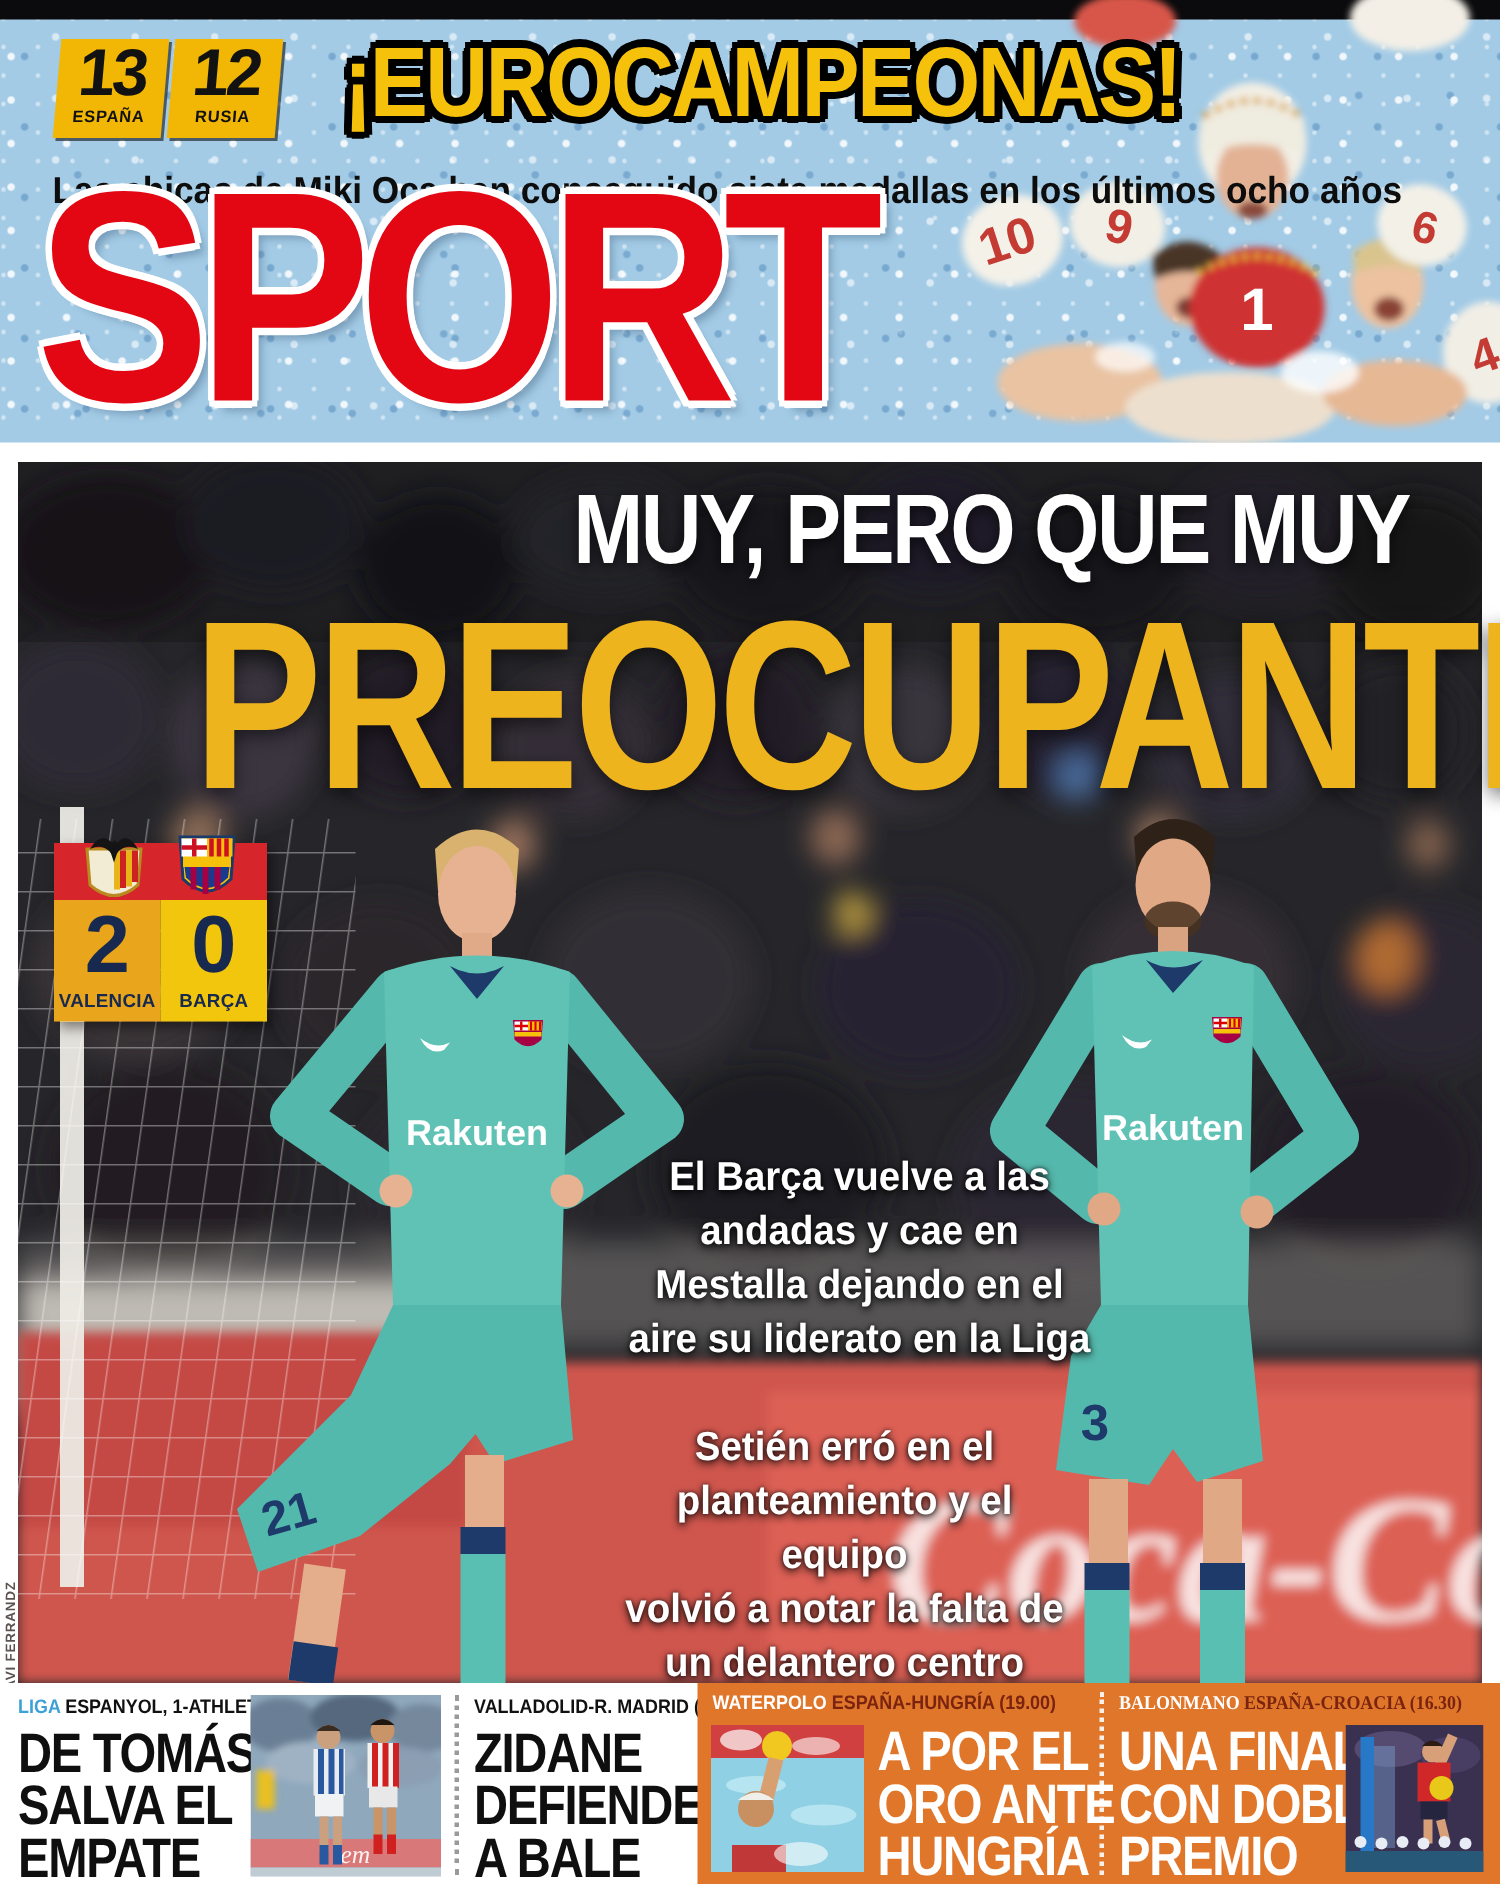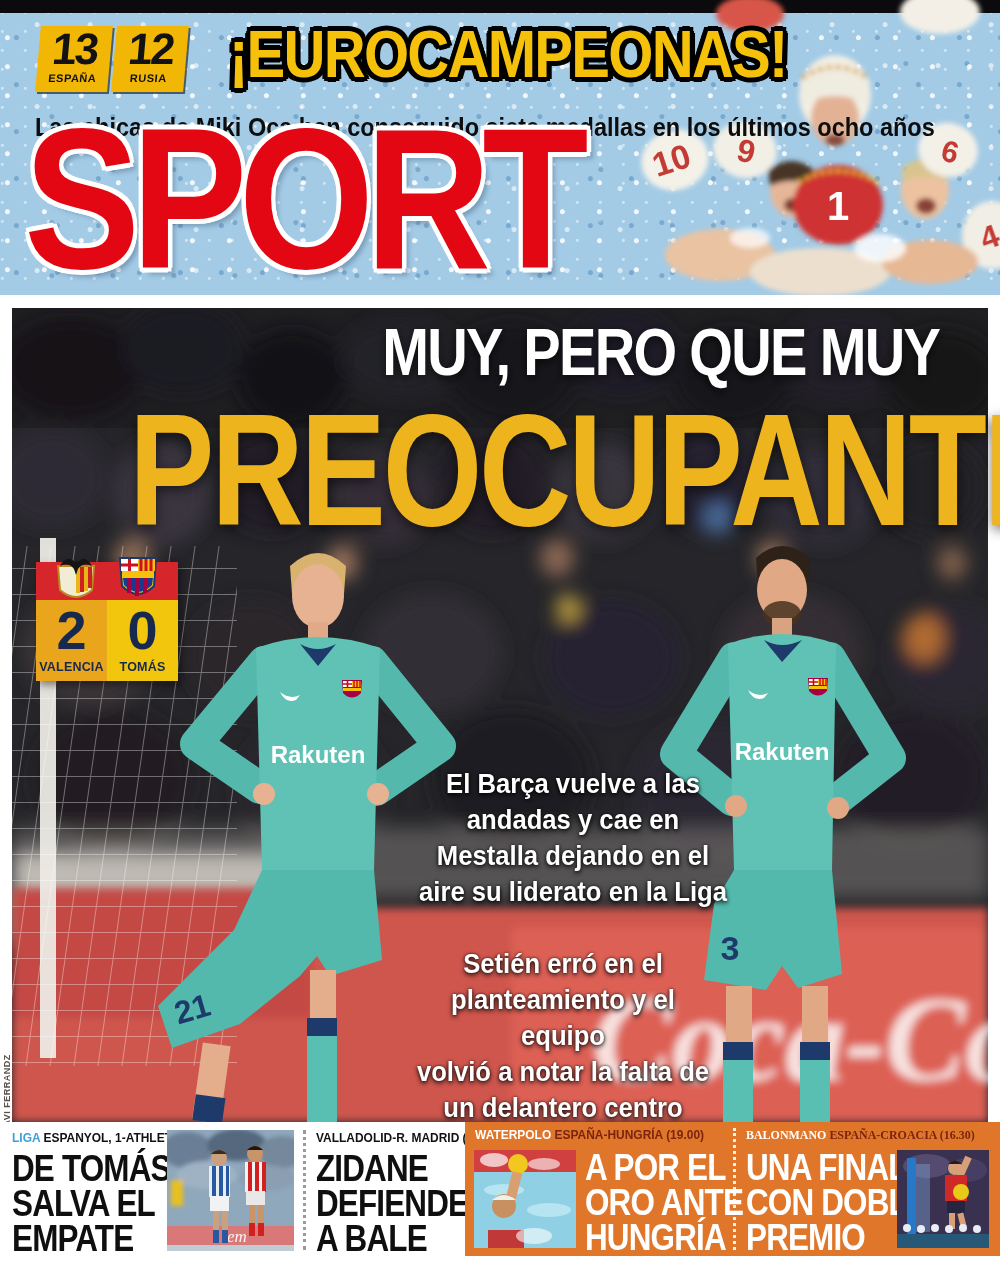--- a/index.html
+++ b/index.html
@@ -339,21 +339,21 @@
       <path d="M7,24 L37,24 L36,31 Q22,45 8,31 Z" fill="#1a3a8b"></path>
       <path d="M13,24 L13,39 M21,24 L21,42 M29,24 L29,39" stroke="#a50044" stroke-width="4"></path>
     </svg>
     <div class="cols">
       <div class="col home">
         <div class="score">2</div>
         <div class="mteam">VALENCIA</div>
       </div>
       <div class="col away">
         <div class="score">0</div>
-        <div class="mteam">TOMÁS</div>
+        <div class="mteam">BARÇA</div>
       </div>
     </div>
   </div>
 
   <div class="caption cap1">
     <div>El Barça vuelve a las</div>
     <div>andadas y cae en</div>
     <div>Mestalla dejando en el</div>
     <div>aire su liderato en la Liga</div>
   </div>

